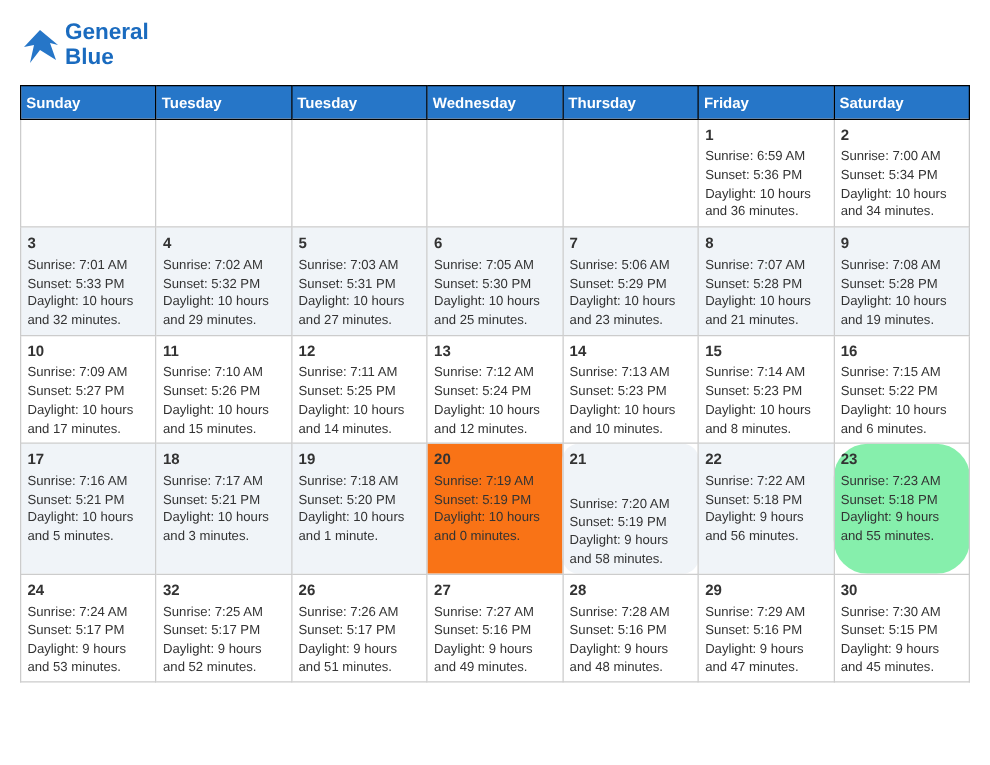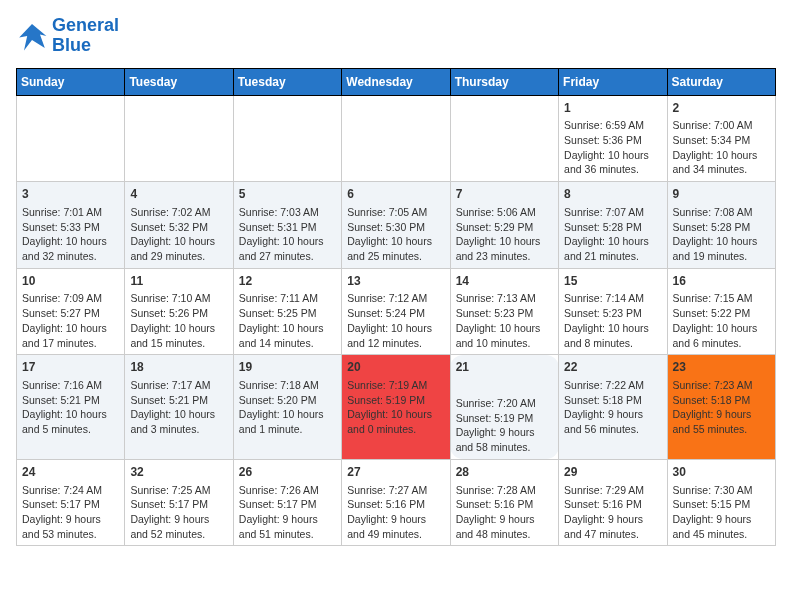--- a/index.html
+++ b/index.html
@@ -240,39 +240,39 @@
           <div style="white-space: pre-line;">Sunrise: 7:17 AM
 Sunset: 5:21 PM
 Daylight: 10 hours and 3 minutes.</div>
         </td>
         <td style="background: rgb(240, 244, 248);">
           <span class="day-number">19</span>
           <div style="white-space: pre-line;">Sunrise: 7:18 AM
 Sunset: 5:20 PM
 Daylight: 10 hours and 1 minute.</div>
         </td>
-        <td style="background: #ef4444;">
+        <td style="background: #f97316;">
           <span class="day-number">20</span>
           <div style="white-space: pre-line;">Sunrise: 7:19 AM
 Sunset: 5:19 PM
 Daylight: 10 hours and 0 minutes.</div>
         </td>
         <td style="background: rgb(240, 244, 248); border-radius: 13px;">
           <span class="day-number">21</span>
           <div style="white-space: pre-line; margin-top: 20px;">Sunrise: 7:20 AM
 Sunset: 5:19 PM
 Daylight: 9 hours and 58 minutes.</div>
         </td>
         <td style="background: rgb(240, 244, 248);">
           <span class="day-number">22</span>
           <div style="white-space: pre-line;">Sunrise: 7:22 AM
 Sunset: 5:18 PM
 Daylight: 9 hours and 56 minutes.</div>
         </td>
-        <td style="background: #f97316;">
+        <td style="background: #86efac; border-radius: 27px;">
           <span class="day-number">23</span>
           <div style="white-space: pre-line;">Sunrise: 7:23 AM
 Sunset: 5:18 PM
 Daylight: 9 hours and 55 minutes.</div>
         </td>
       </tr>
       <tr>
         <td style="background: rgb(255, 255, 255);">
           <span class="day-number">24</span>
           <div style="white-space: pre-line;">Sunrise: 7:24 AM

